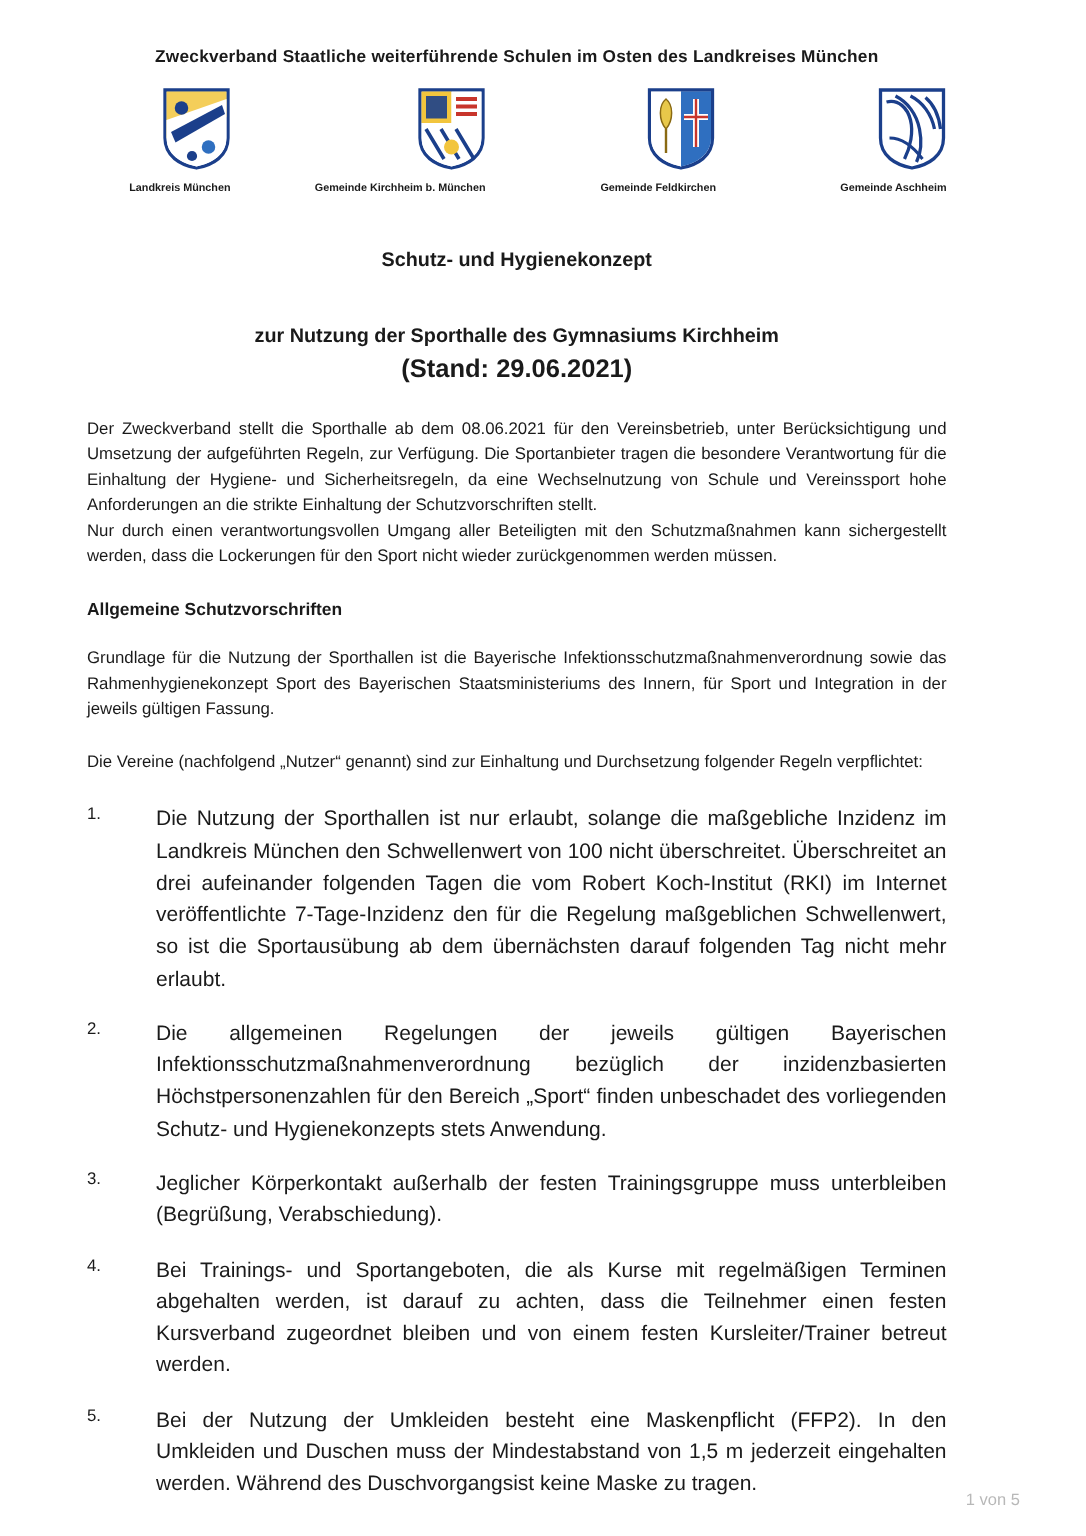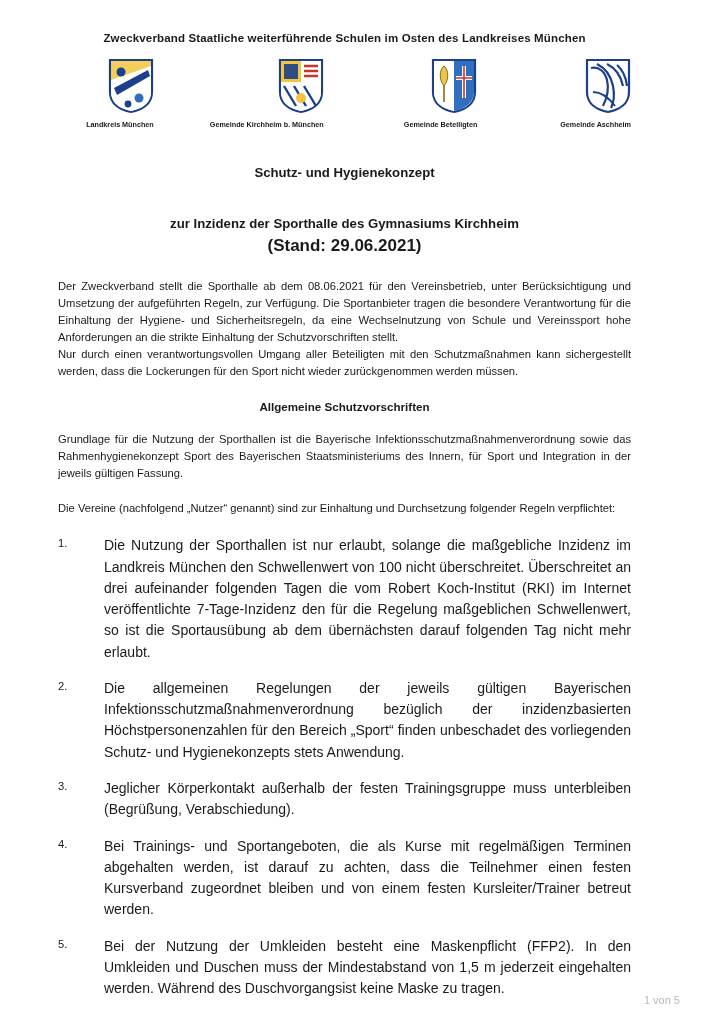--- a/index.html
+++ b/index.html
@@ -85,21 +85,21 @@
     font-size: 11.2px;
     line-height: 1.52;
     text-align: justify;
     margin: 0;
     color: #1a1a1a;
   }
   .p-intro { margin-top: 22px; }
   .p-intro2 { margin-top: 0; }
 
   .section-head {
-    text-align: center;
+    text-align: left;
     font-size: 11.6px;
     font-weight: bold;
     margin-top: 20px;
   }
 
   .p-basis { margin-top: 18px; }
   .p-verein { margin-top: 18px; }
 
   
   ol.rules {
@@ -178,42 +178,42 @@
         <svg viewBox="0 0 46 56" width="46" height="56" aria-hidden="true">
           <path d="M2 2 H44 V34 C44 46 34 52 23 54 C12 52 2 46 2 34 Z" fill="#ffffff" stroke="#1b3f8b" stroke-width="2.2"></path>
           <path d="M23 3 H43 V34 C43 45 33 51 23 53 Z" fill="#2f6fc0"></path>
           <path d="M3 3 H23 V53 C13 51 3 45 3 34 Z" fill="#ffffff"></path>
           <path d="M13 8 C18 12 18 22 13 28 C8 22 8 12 13 8 Z" fill="#e8c84a" stroke="#8a6a13" stroke-width="1"></path>
           <path d="M13 28 L13 44" stroke="#8a6a13" stroke-width="1.6"></path>
           <path d="M33 8 V40 M25 20 H41" stroke="#ffffff" stroke-width="4"></path>
           <path d="M33 8 V40 M25 20 H41" stroke="#c8352b" stroke-width="1.6"></path>
         </svg>
       </div>
-      <div class="crest-caption">Gemeinde Beteiligten</div>
+      <div class="crest-caption">Gemeinde Feldkirchen</div>
     </div>
 
     <div class="crest-cell">
       <div class="crest">
         <svg viewBox="0 0 46 56" width="46" height="56" aria-hidden="true">
           <path d="M2 2 H44 V34 C44 46 34 52 23 54 C12 52 2 46 2 34 Z" fill="#ffffff" stroke="#1b3f8b" stroke-width="2.2"></path>
           <path d="M6 10 C14 8 20 14 22 22 C24 30 22 40 18 48" stroke="#1b3f8b" stroke-width="2.2" fill="none"></path>
           <path d="M12 6 C20 10 26 18 28 28 C30 38 28 46 26 50" stroke="#1b3f8b" stroke-width="2.2" fill="none"></path>
           <path d="M22 6 C30 10 36 18 38 28" stroke="#1b3f8b" stroke-width="2.2" fill="none"></path>
           <path d="M32 7 C38 12 41 20 42 28" stroke="#1b3f8b" stroke-width="2.2" fill="none"></path>
           <path d="M8 34 C16 34 24 40 30 48" stroke="#1b3f8b" stroke-width="2" fill="none"></path>
         </svg>
       </div>
       <div class="crest-caption">Gemeinde Aschheim</div>
     </div>
 
   </div>
 
   <div class="doc-title">
     <div class="l1">Schutz- und Hygienekonzept</div>
-    <div class="l2">zur Inzidenz der Sporthalle des Gymnasiums Kirchheim</div>
+    <div class="l2">zur Nutzung der Sporthalle des Gymnasiums Kirchheim</div>
     <div class="l3">(Stand: 29.06.2021)</div>
   </div>
 
   <p class="para p-intro">Der Zweckverband stellt die Sporthalle ab dem 08.06.2021 für den Vereinsbetrieb, unter Berücksichtigung und Umsetzung der aufgeführten Regeln, zur Verfügung. Die Sportanbieter tragen die besondere Verantwortung für die Einhaltung der Hygiene- und Sicherheitsregeln, da eine Wechselnutzung von Schule und Vereinssport hohe Anforderungen an die strikte Einhaltung der Schutzvorschriften stellt.</p>
   <p class="para p-intro2">Nur durch einen verantwortungsvollen Umgang aller Beteiligten mit den Schutzmaßnahmen kann sichergestellt werden, dass die Lockerungen für den Sport nicht wieder zurückgenommen werden müssen.</p>
 
   <div class="section-head">Allgemeine Schutzvorschriften</div>
 
   <p class="para p-basis">Grundlage für die Nutzung der Sporthallen ist die Bayerische Infektionsschutzmaßnahmenverordnung sowie das Rahmenhygienekonzept Sport des Bayerischen Staatsministeriums des Innern, für Sport und Integration in der jeweils gültigen Fassung.</p>
   <p class="para p-verein">Die Vereine (nachfolgend „Nutzer“ genannt) sind zur Einhaltung und Durchsetzung folgender Regeln verpflichtet:</p>

